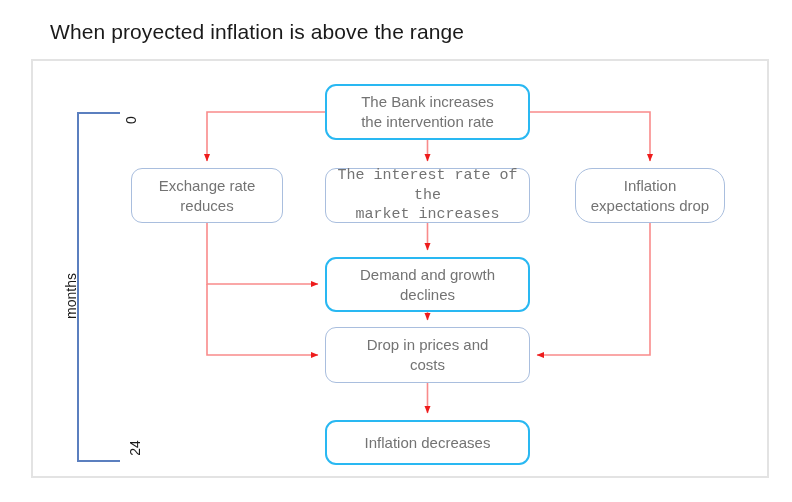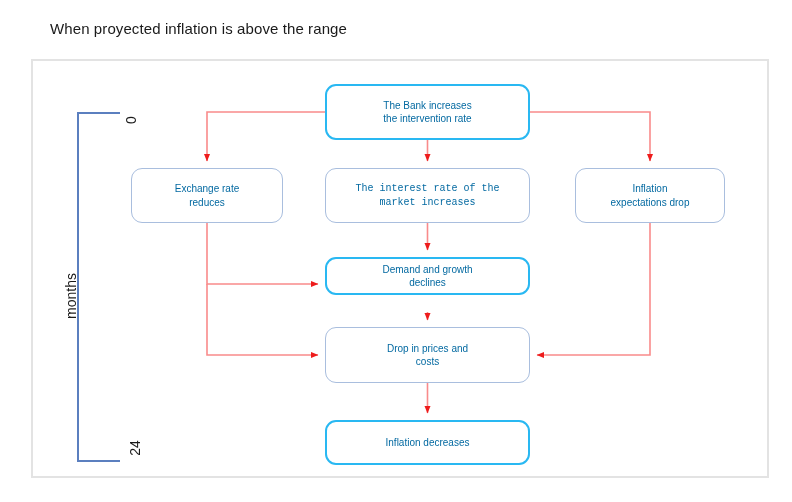--- a/index.html
+++ b/index.html
@@ -12,21 +12,21 @@
     height: 502px;
     font-family: "Liberation Sans", sans-serif;
     overflow: hidden;
     position: relative;
   }
 
   #page-title {
     position: absolute;
     left: 50px;
     top: 20px;
-    font-size: 15px;
+    font-size: 21px;
     color: #1a1a1a;
     letter-spacing: 0.1px;
     white-space: nowrap;
   }
 
   #diagram-frame {
     position: absolute;
     left: 31px;
     top: 59px;
     width: 738px;
@@ -47,23 +47,23 @@
   
   .node {
     position: absolute;
     box-sizing: border-box;
     background: #ffffff;
     border-radius: 11px;
     display: flex;
     align-items: center;
     justify-content: center;
     text-align: center;
-    font-size: 10px;
+    font-size: 15px;
     line-height: 1.33;
-    color: #0369a1;
+    color: #737373;
     padding: 2px 6px;
   }
   .node.accent {
     border: 2px solid #29b8f2;
   }
   .node.muted {
     border: 1.6px solid #a9bede;
   }
   .node span {
     display: block;
@@ -152,25 +152,25 @@
 the intervention rate</span>
     </div>
     <div class="node muted" style="left: 131px; top: 168px; width: 152px; height: 55px; align-items: center;">
       <span>Exchange rate
 reduces</span>
     </div>
     <div class="node muted" style="left: 325px; top: 168px; width: 205px; height: 55px; font-family: Liberation Mono, monospace;">
       <span>The interest rate of the
 market increases</span>
     </div>
-    <div class="node muted" style="left: 575px; top: 168px; width: 150px; height: 55px;">
+    <div class="node muted" style="left: 575px; top: 168px; width: 150px; height: 55px; border-radius: 17px;">
       <span>Inflation
 expectations drop</span>
     </div>
-    <div class="node accent" style="left: 325px; top: 257px; width: 205px; height: 38px;">
+    <div class="node accent" style="left: 325px; top: 257px; width: 205px; height: 55px;">
       <span>Demand and growth
 declines</span>
     </div>
     <div class="node muted" style="left: 325px; top: 327px; width: 205px; height: 56px;">
       <span>Drop in prices and
 costs</span>
     </div>
     <div class="node accent" style="left: 325px; top: 420px; width: 205px; height: 45px; text-align: right;">
       <span>Inflation decreases</span>
     </div>

